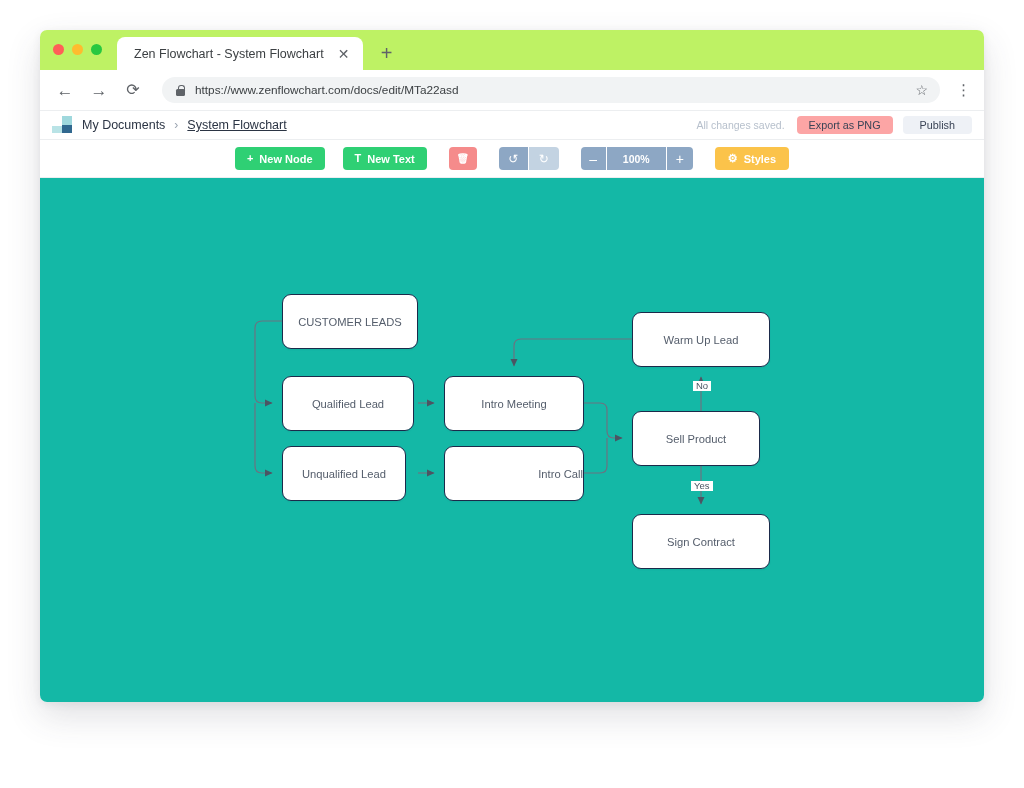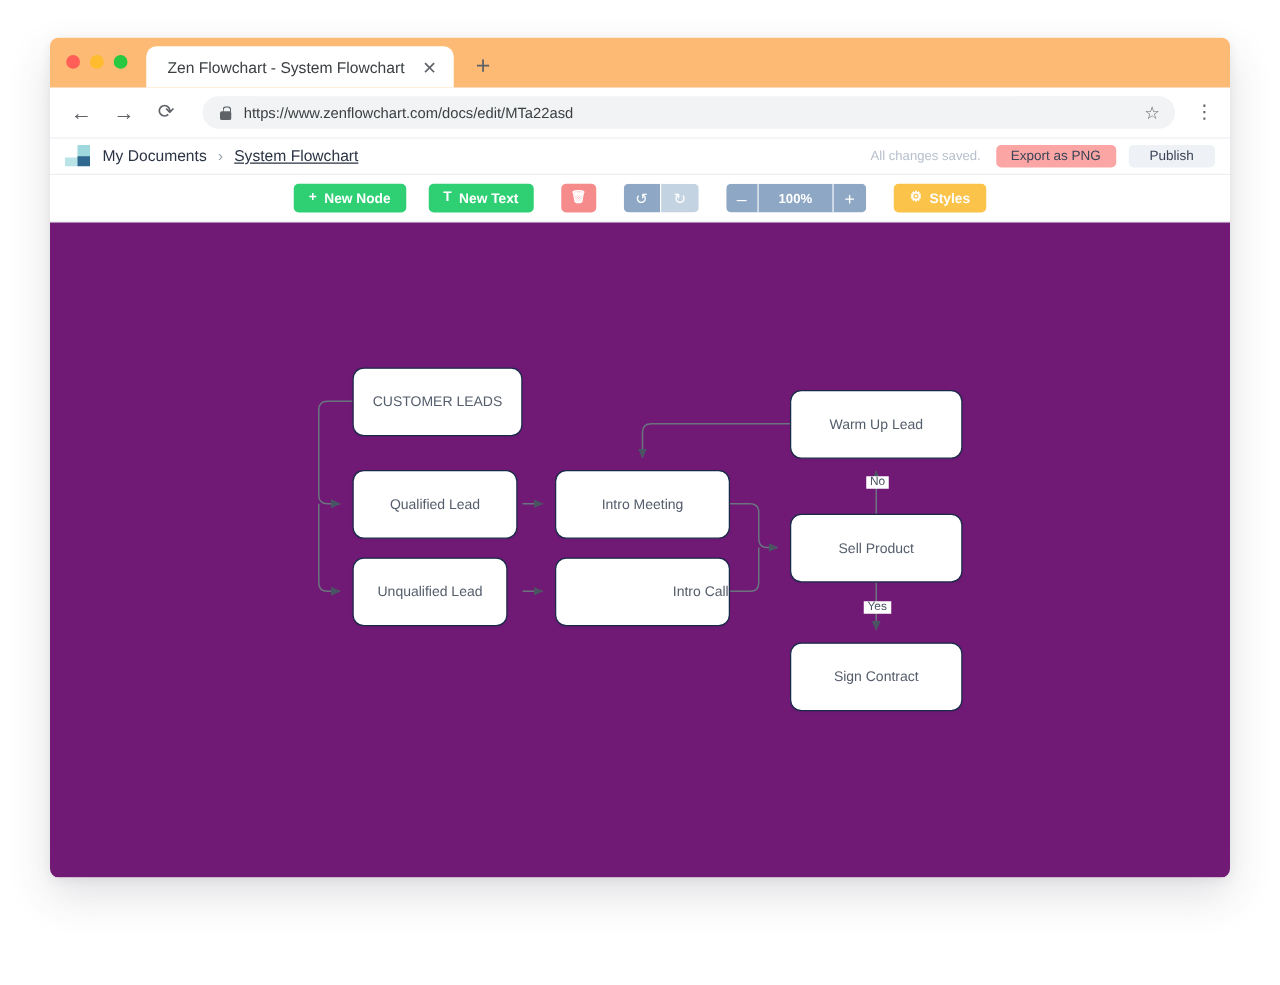--- a/index.html
+++ b/index.html
@@ -18,21 +18,21 @@
     background: #ffffff;
     border-radius: 7px;
     box-shadow: 0 14px 34px rgba(60,64,80,0.16), 0 2px 8px rgba(60,64,80,0.08);
     overflow: hidden;
   }
 
   
   .tabstrip {
     position: relative;
     height: 40px;
-    background: #fdba74;
+    background: #bef264;
     display: flex;
     align-items: flex-end;
   }
   .traffic {
     position: absolute;
     left: 13px; top: 14px;
     display: flex; gap: 8px;
   }
   .dot { width: 11px; height: 11px; border-radius: 50%; }
   .dot.red    { background: #ff5f57; }
@@ -235,21 +235,21 @@
   .seg.minus{ background:#8da7c4; width: 26px; font-size:14px; border-right:1px solid #ffffff; }
   .seg.level{ background:#8da7c4; width: 60px; font-size:10.5px; font-weight:bold; border-right:1px solid #ffffff; cursor:default;}
   .seg.plus { background:#8da7c4; width: 26px; font-size:14px; }
 
   .ico { display:inline-block; line-height:1; }
 
   
   .canvas {
     position: relative;
     height: 524px;
-    background: #701a75;
+    background: #14b8a6;
     overflow: hidden;
   }
   .node {
     position: absolute;
     border: 1.3px solid #1b2a4a;
     border-radius: 9px;
     background: #ffffff;
     display: flex;
     align-items: center;
     justify-content: center;
@@ -393,21 +393,21 @@
       </div>
     <div class="node" style="left:404px;top:198px;width:140px;height:55px;">
         <span>Intro Meeting</span>
       </div>
     <div class="node" style="left:404px;top:268px;width:140px;height:55px;justify-content:flex-end;">
         <span>Intro Call</span>
       </div>
     <div class="node" style="left:592px;top:134px;width:138px;height:55px;">
         <span>Warm Up Lead</span>
       </div>
-    <div class="node" style="left:592px;top:233px;width:138px;height:55px;">
+    <div class="node" style="left:592px;top:233px;width:128px;height:55px;">
         <span>Sell Product</span>
       </div>
     <div class="node" style="left:592px;top:336px;width:138px;height:55px;">
         <span>Sign Contract</span>
       </div>
 
     <div class="edge-label" style="left:653px;top:203px;">No</div>
     <div class="edge-label" style="left:651px;top:303px;">Yes</div>
   </div>
 </div>

